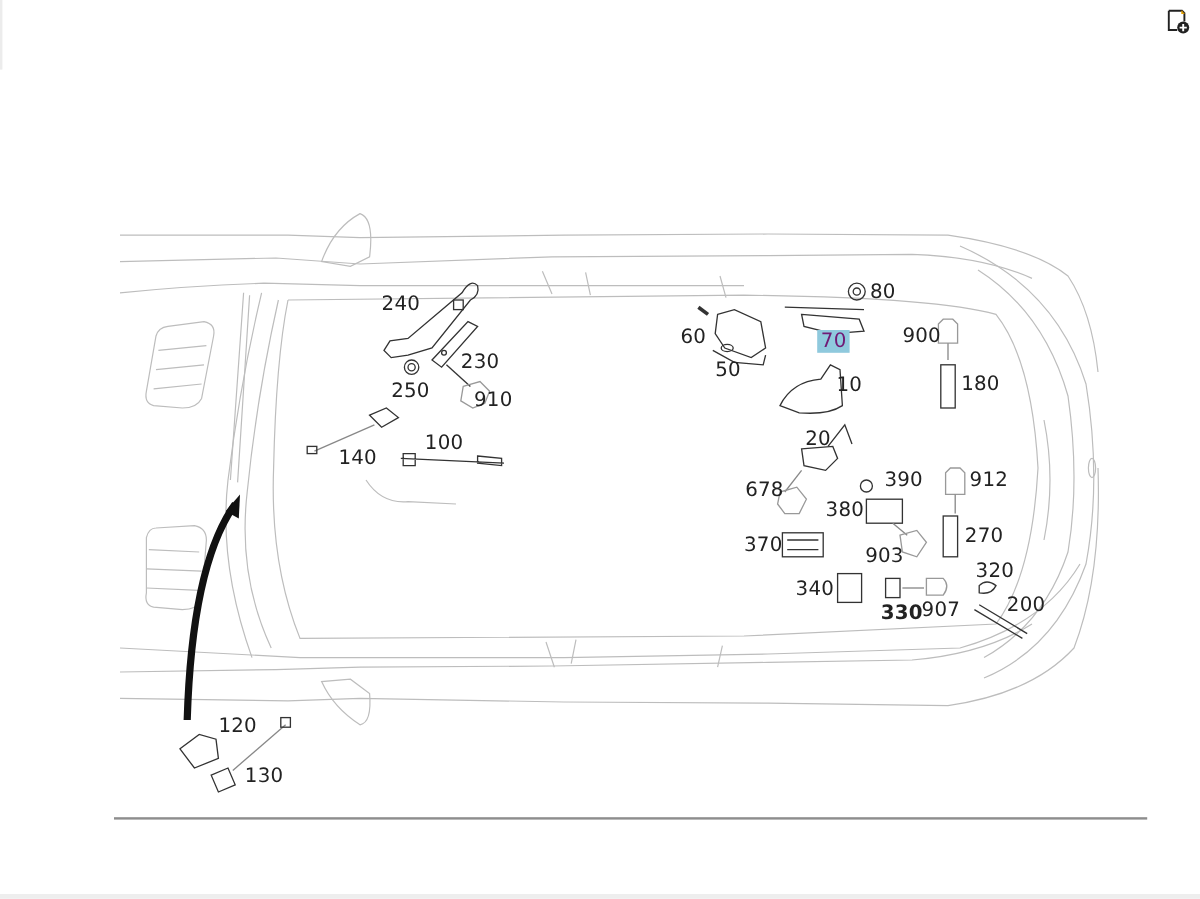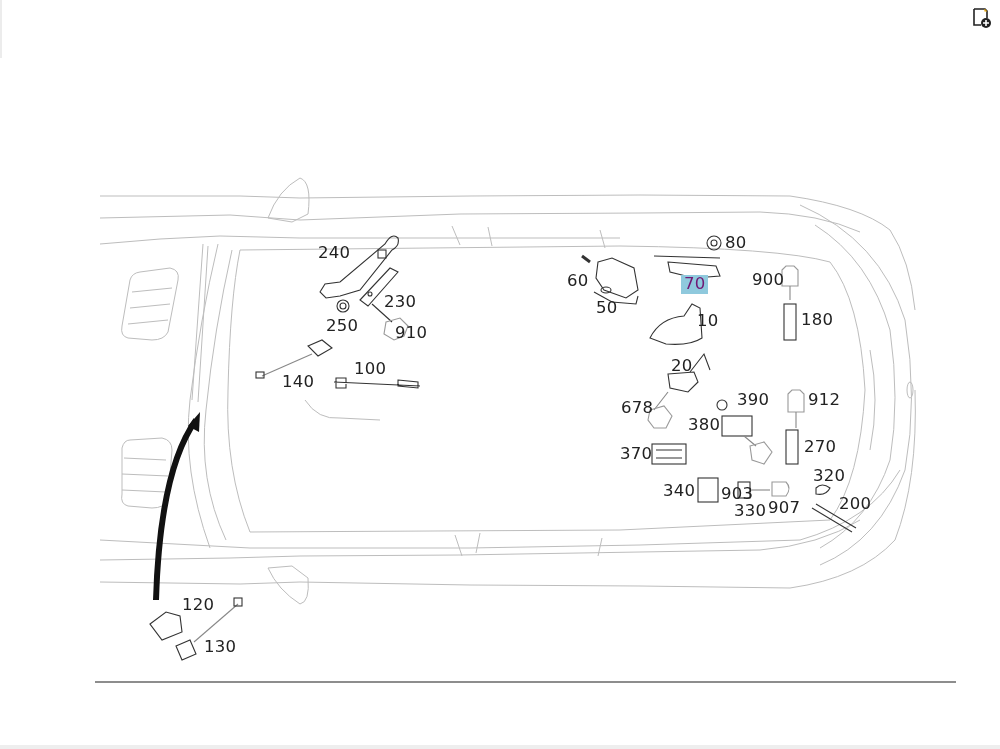--- a/index.html
+++ b/index.html
@@ -162,26 +162,26 @@
 <div class="label" style="left:182px; top:597px;">120</div>
 <div class="label" style="left:204px; top:639px;">130</div>
 <div class="label" style="left:282px; top:374px;">140</div>
 <div class="label" style="left:384px; top:294px;">230</div>
 <div class="label" style="left:318px; top:245px;">240</div>
 <div class="label" style="left:326px; top:318px;">250</div>
 <div class="label" style="left:804px; top:439px;">270</div>
 <div class="label" style="left:801px; top:312px;">180</div>
 <div class="label" style="left:839px; top:496px;">200</div>
 <div class="label" style="left:813px; top:468px;">320</div>
-<div class="label" style="left:734px; top:503px;">330</div>
+<div class="label" style="left:734px; top:503px;font-weight:bold;">330</div>
 <div class="label" style="left:663px; top:483px;">340</div>
 <div class="label" style="left:620px; top:446px;">370</div>
 <div class="label" style="left:688px; top:417px;">380</div>
 <div class="label" style="left:737px; top:392px;">390</div>
 <div class="label" style="left:752px; top:272px;">900</div>
-<div class="label" style="left:721px; top:455px;margin-top:31px;">903</div>
+<div class="label" style="left:721px; top:455px;">903</div>
 <div class="label" style="left:621px; top:400px;">678</div>
 <div class="label" style="left:768px; top:500px;">907</div>
 <div class="label" style="left:395px; top:325px;">910</div>
 <div class="label" style="left:808px; top:392px;">912</div>
 
 <div class="bottom-rule"></div>
 <div class="bottom-bar"></div>
 
 </body></html>

